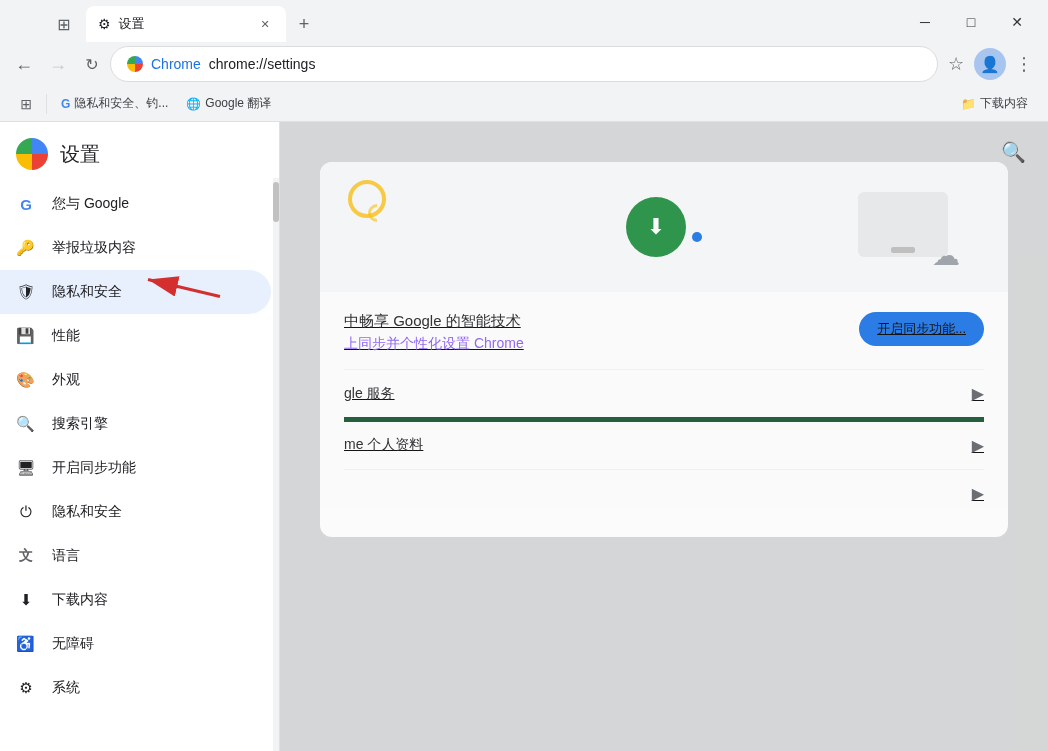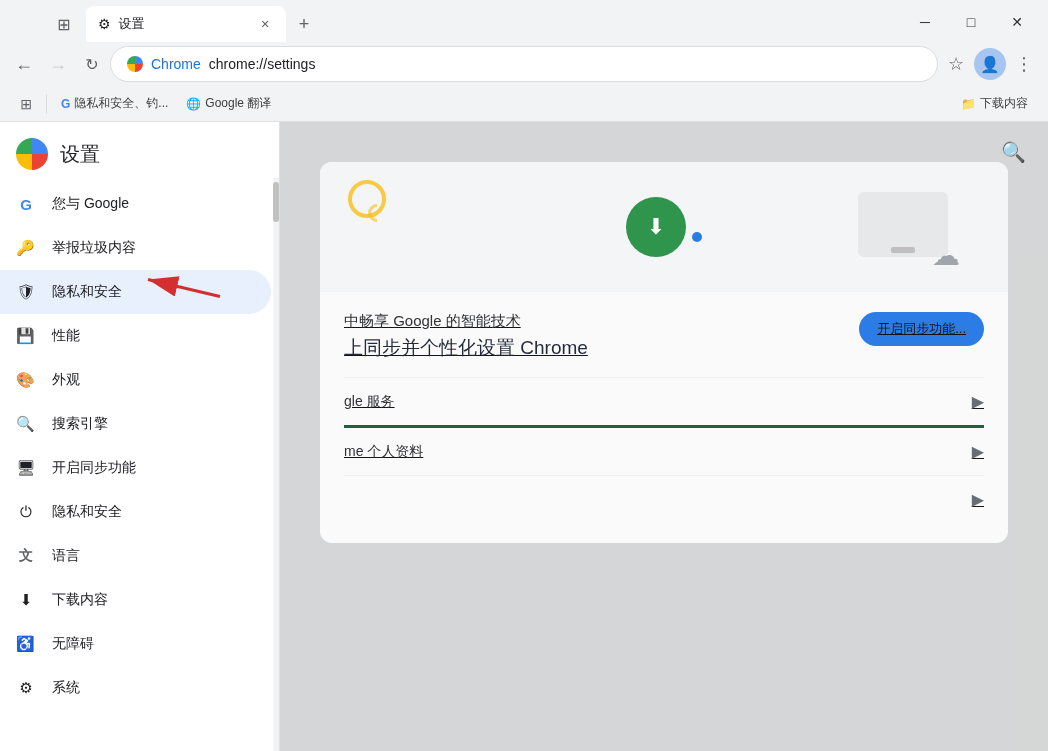--- a/index.html
+++ b/index.html
@@ -163,30 +163,30 @@
             <div style="width:24px;height:6px;background:#bdbdbd;border-radius:2px;"></div>
           </div>
 
           <div style="position:absolute;right:48px;bottom:20px;font-size:28px;color:#9aa0a6;">☁</div>
         </div>
 
         <div style="padding:20px 24px;text-decoration:underline;">
           <div style="display:flex;align-items:flex-start;justify-content:space-between;margin-bottom:16px;">
             <div>
               <div style="font-size:15px;font-weight:500;color:#202124;margin-bottom:4px;">中畅享 Google 的智能技术</div>
-              <div style="font-size:19px;color:#0f172a;">上同步并个性化设置 Chrome</div>
+              <div style="font-size:14px;color:#8b5cf6;">上同步并个性化设置 Chrome</div>
             </div>
             <button style="background:#1a73e8;color:#000000;border:none;border-radius:20px;padding:8px 18px;font-size:13px;cursor:pointer;white-space:nowrap;margin-left:16px;">开启同步功能...</button>
           </div>
 
           <div style="display:flex;align-items:center;padding:14px 0;border-top:1px solid #f1f3f4;cursor:pointer;justify-content:space-between;">
             <span style="font-size:14px;color:#202124;">gle 服务</span>
             <span style="color:#5f6368;font-size:16px;">▶</span>
           </div>
-          <div style="display:flex;align-items:flex-end;padding:14px 0;border-top:3px solid #14532d;cursor:pointer;justify-content:space-between;">
+          <div style="display:flex;align-items:flex-start;padding:14px 0;border-top:5px solid #14532d;cursor:pointer;justify-content:space-between;">
             <span style="font-size:14px;color:#202124;">me 个人资料</span>
             <span style="color:#5f6368;font-size:16px;">▶</span>
           </div>
           <div style="display:flex;align-items:center;padding:14px 0;border-top:1px solid #f1f3f4;cursor:pointer;justify-content:space-between;">
             <span style="font-size:14px;color:#202124;"></span>
             <span style="color:#5f6368;font-size:16px;">▶</span>
           </div>
         </div>
       </div>
     </div>

